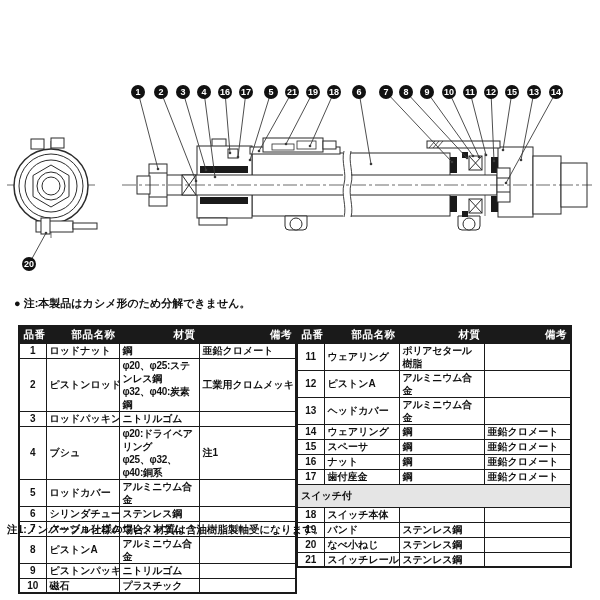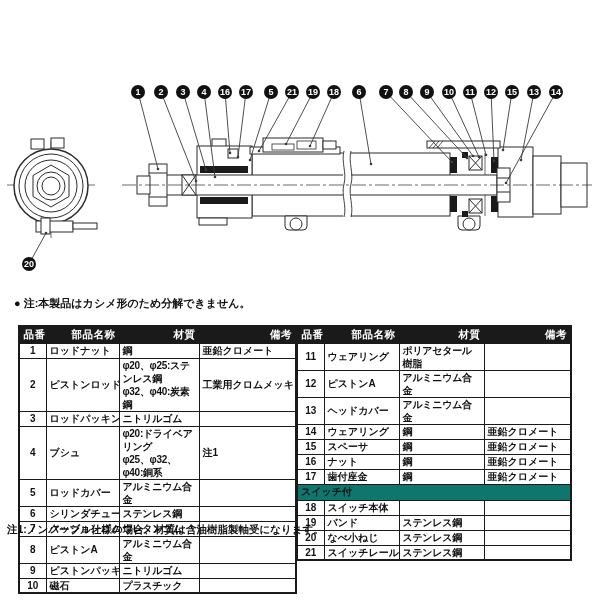--- a/index.html
+++ b/index.html
@@ -10,21 +10,21 @@
   table{border-collapse:collapse;table-layout:fixed;position:absolute;top:325px;border:2px solid #1a1a1a}
   #table-left{left:18px;width:277px}
   #table-right{left:296px;width:274px}
   th,td{border:1px solid #1a1a1a;font-size:10px;font-weight:bold;padding:0 3px;overflow:hidden;vertical-align:middle}
   thead th{background:#1a1a1a;color:#fff;text-align:right;height:17px;font-size:10.5px;letter-spacing:.5px}
   thead th.col-no{text-align:right;padding:0}
   tbody td{height:15px;line-height:13px;white-space:nowrap}
   tr.tall td{height:30px;line-height:13px}
   td.col-no{text-align:center;padding:0}
   td.col-material{white-space:pre-line;letter-spacing:-.3px}
-  tr.section-row td{background:#0f766e;height:16px;line-height:12px}
+  tr.section-row td{background:#e5e5e5;height:23px;line-height:12px}
   .note-bottom{position:absolute;top:523px;left:7px;font-size:10.5px;font-weight:bold;white-space:nowrap}
 </style>
 </head>
 <body>
 
 <svg class="diagram-svg" width="600" height="305" viewBox="0 0 600 305">
 
   <g stroke="#2b2b2b" fill="none" stroke-width="1">
     <line x1="7" y1="185" x2="95" y2="185" stroke-width="0.7"></line>
     <line x1="51" y1="141" x2="51" y2="238" stroke-width="0.7"></line>

